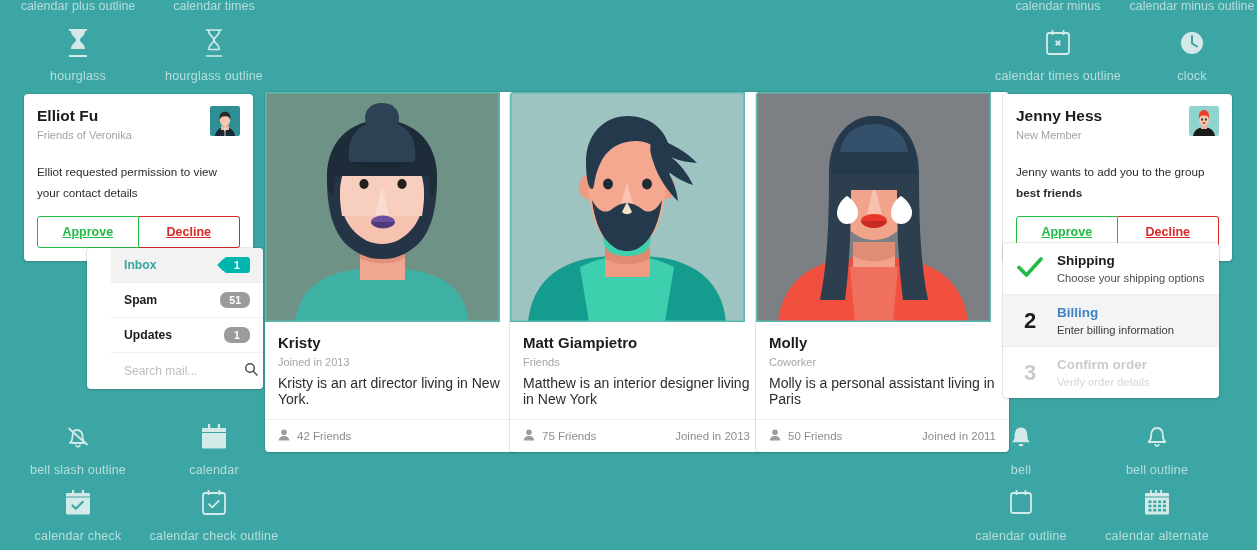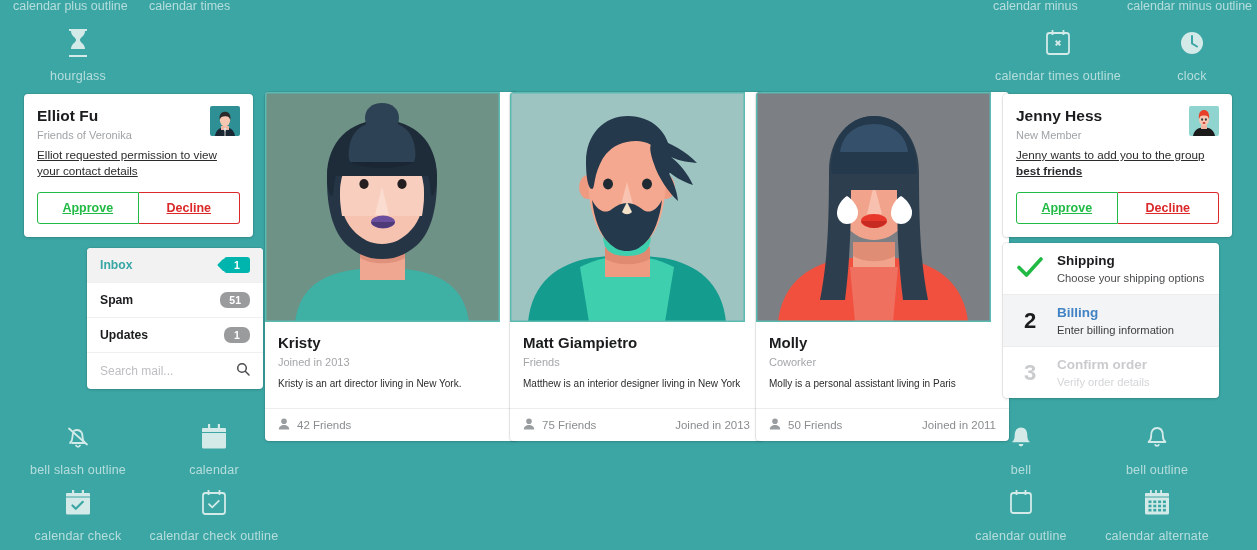--- a/index.html
+++ b/index.html
@@ -21,38 +21,38 @@
     letter-spacing: .2px;
     line-height: 14px;
     user-select: none;
   }
   .icon-cell .glyph {
     display: block;
     height: 34px;
     margin-bottom: 7px;
   }
   .icon-cell .glyph svg { display: block; margin: 0 auto; }
-  .lbl-above { position: absolute; width: 130px; text-align: left;
+  .lbl-above { position: absolute; width: 130px; text-align: center;
     color: rgba(255,255,255,0.62); font-size: 12.5px; }
 
   
   .card {
     position: absolute;
     background: #fff;
     border-radius: 4px;
     box-shadow: 0 1px 3px rgba(0,0,0,.12), 0 0 0 1px rgba(34,36,38,.08);
     overflow: hidden;
   }
 
   
   .req-card { width: 229px; }
   .req-body { padding: 12px 13px 13px 13px; position: relative; }
   .req-name { font-size: 15.5px; font-weight: bold; color: #1b1c1d; line-height: 19px; }
   .req-meta { font-size: 11px; color: #a0a3a6; margin-top: 3px; line-height: 14px; }
-  .req-text { font-size: 11.7px; color: #2b2c2d; margin-top: 5px; line-height: 16px; padding-right: 2px; text-decoration: underline; }
+  .req-text { font-size: 11.7px; color: #2b2c2d; margin-top: 19px; line-height: 21px; padding-right: 2px; }
   .req-text b { font-weight: bold; }
   .req-thumb {
     position: absolute; right: 13px; top: 12px;
     width: 30px; height: 30px; border-radius: 2px; overflow: hidden;
   }
   .req-actions { display: flex; border-top: 1px solid #ededed; }
   .btn {
     flex: 1 1 50%;
     text-align: center;
     font-size: 12.5px;
@@ -66,31 +66,31 @@
   .btn-decline { color: #db2828; border: 1px solid #db2828; border-left: none; border-radius: 0 3px 3px 0; }
   .req-actions-wrap { padding: 0 13px 13px 13px; }
   .req-actions-wrap .req-actions { border-top: none; }
 
   
   .profile-card { width: 253px; }
   .profile-img { width: 235px; height: 230px; display: block; }
   .profile-content { padding: 11px 13px 12px 13px; min-height: 86px; }
   .profile-name { font-size: 15px; font-weight: bold; color: #1b1c1d; line-height: 19px; }
   .profile-meta { font-size: 11px; color: #a3a6a8; margin-top: 3px; line-height: 14px; }
-  .profile-desc { font-size: 10px; color: #2b2c2d; margin-top: 7px; line-height: 15.5px; }
+  .profile-desc { font-size: 14px; color: #2b2c2d; margin-top: 7px; line-height: 15.5px; }
   .profile-extra {
     border-top: 1px solid #ededed;
     padding: 9px 13px;
     display: flex; justify-content: space-between; align-items: center;
     font-size: 11.5px; color: #8a8d8f;
   }
   .extra-left { display: flex; align-items: center; gap: 7px; }
 
   
-  .menu-card { width: 176px; }
+  .menu-card { width: 176px; padding-left: 24px; }
   .menu-item {
     display: flex; align-items: center; justify-content: space-between;
     padding: 9px 13px;
     font-size: 12.2px; font-weight: bold; color: #1b1c1d;
     border-bottom: 1px solid #f0f0f0;
     cursor: pointer;
   }
   .menu-item.active { background: #f2f2f2; color: #37a6a4; }
   .badge-grey {
     background: #999b9d; color: #fff; font-size: 10.5px; font-weight: bold;
@@ -151,20 +151,30 @@
   <div class="lbl-above" style="left:993px; top:-1px;">calendar minus</div>
   <div class="lbl-above" style="left:1127px; top:-1px;">calendar minus outline</div>
 
   <div class="icon-cell" style="left:13px; top:28px;">
     <span class="glyph">
       <svg width="24" height="30" viewBox="0 0 24 30">
           <path fill="#d3eae9" d="M3 1h18v2H3zM3 27h18v2H3zM5 3h14c0 5-5 6.5-5 9s5 4 5 9H5c0-5 5-6.5 5-9S5 8 5 3z"></path>
         </svg>
     </span>
     <span>hourglass</span>
+  </div>
+  <div class="icon-cell" style="left:149px; top:28px;">
+    <span class="glyph">
+      <svg width="24" height="30" viewBox="0 0 24 30">
+          <g fill="none" stroke="#d3eae9" stroke-width="1.7">
+            <path d="M4 2h16M4 28h16M6.5 2.5c0 5.5 5.5 6 5.5 9.5s-5.5 4-5.5 9.5M17.5 2.5c0 5.5-5.5 6-5.5 9.5s5.5 4 5.5 9.5M6.5 21.5h11"></path>
+          </g>
+        </svg>
+    </span>
+    <span>hourglass outline</span>
   </div>
   <div class="icon-cell" style="left:993px; top:28px;">
     <span class="glyph">
       <svg width="28" height="30" viewBox="0 0 28 30">
           <g fill="none" stroke="#d3eae9" stroke-width="1.8">
             <rect x="3" y="5" width="22" height="21" rx="2.5"></rect>
             <path d="M8.5 2v5M19.5 2v5"></path>
           </g>
           <path fill="#d3eae9" d="M11 13.5l1.4-1.4L14 13.7l1.6-1.6 1.4 1.4-1.6 1.6 1.6 1.6-1.4 1.4L14 16.5l-1.6 1.6-1.4-1.4 1.6-1.6z"></path>
         </svg>

